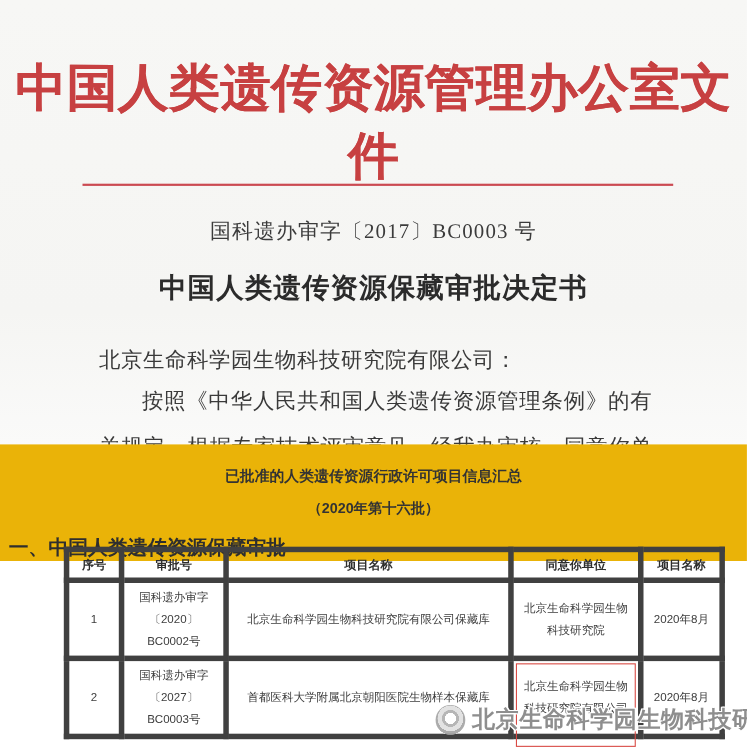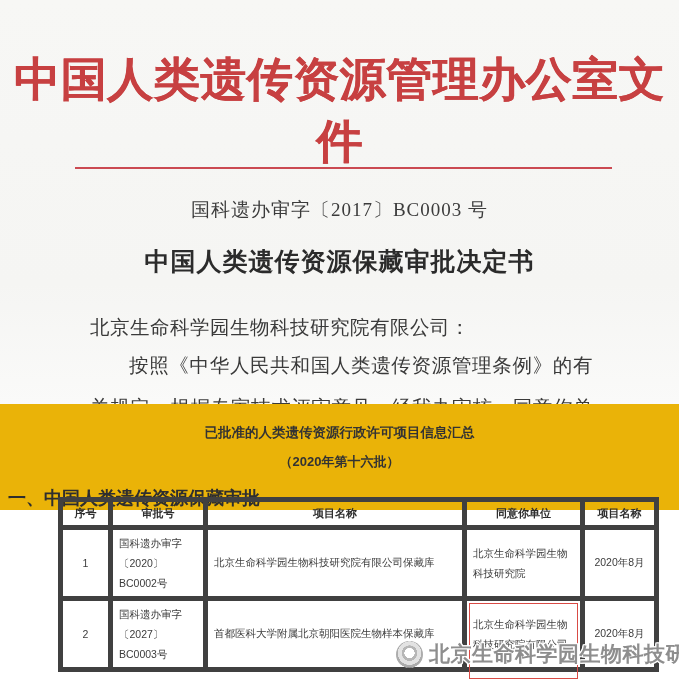--- a/index.html
+++ b/index.html
@@ -107,21 +107,21 @@
   }
   table.approval th { font-weight: bold; height: 28px; text-align: center; font-size: 11px; color: #2e2e2e; }
   col.c-no { width: 50px; }
   col.c-approval { width: 95px; }
   col.c-project { width: 259px; }
   col.c-applicant { width: 118px; }
   col.c-date { width: 74px; }
   tr.data-row-1 { height: 66px; }
   tr.data-row-2 { height: 58px; }
   td.center { text-align: center; }
-  td.left { text-align: left; padding-left: 9px; margin-left: 32px; }
+  td.left { text-align: center; padding-left: 9px; margin-left: 32px; }
   td.cell-approval div { line-height: 20px; }
   td.cell-applicant { position: relative; line-height: 20px; }
   .red-box {
     position: absolute;
     left: 2px; top: 2px; right: 2px; bottom: -12px;
     border: 1.5px solid #d94b45;
     pointer-events: none;
   }
 
   

